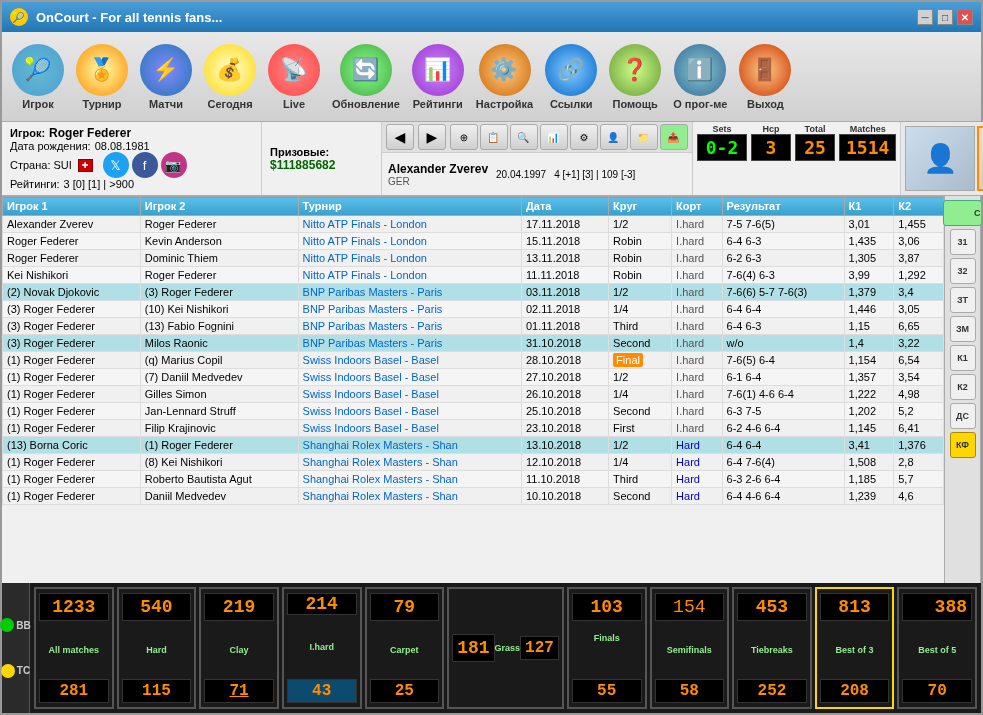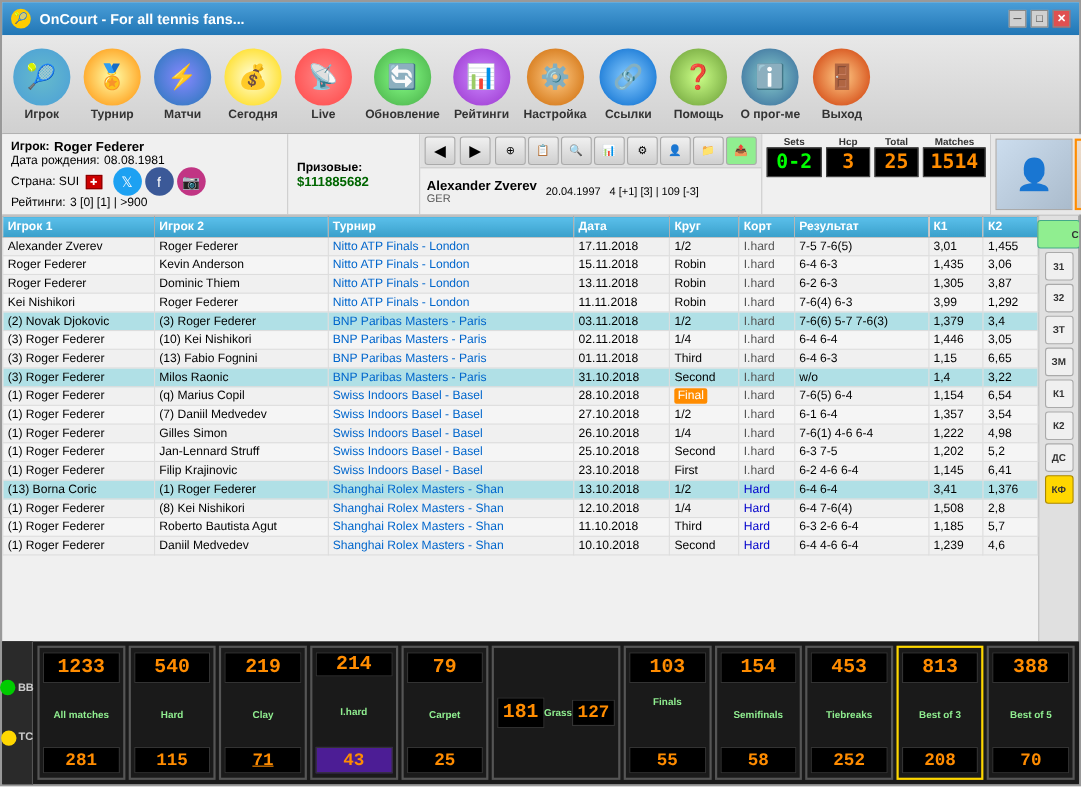--- a/index.html
+++ b/index.html
@@ -432,52 +432,52 @@
     <div style="color:#ff8c00; font-family:'Courier New',monospace; font-size:16px; font-weight:bold; background:#000; padding:2px 4px; width:100%; text-align:center; border:1px solid #333;">115</div>
   </div>
         <div style="background: rgb(26, 26, 26); border: 2px solid rgb(85, 85, 85); display: flex; flex-direction: column; align-items: center; justify-content: space-between; padding: 4px 3px; flex: 1 1 0%; cursor: pointer;">
     <div style="color:#ff8c00; font-family:'Courier New',monospace; font-size:18px; font-weight:bold; background:#000; padding:3px 4px; width:100%; text-align:center; border:1px solid #333;">219</div>
     <div style="color:#90ee90; font-size:9px; text-align:center; font-weight:bold; padding:2px 0;">Clay</div>
     <div style="color:#ff8c00; font-family:'Courier New',monospace; font-size:16px; font-weight:bold; background:#000; padding:2px 4px; width:100%; text-align:center; border:1px solid #333;text-decoration:underline;">71</div>
   </div>
         <div style="background: rgb(26, 26, 26); border: 2px solid rgb(85, 85, 85); display: flex; flex-direction: column; align-items: center; justify-content: space-between; padding: 4px 3px; flex: 1 1 0%; cursor: pointer;">
     <div style="color:#ff8c00; font-family:'Courier New',monospace; font-size:18px; font-weight:bold; background:#000; padding:0 4px; width:100%; text-align:center; border:1px solid #333;">214</div>
     <div style="color:#90ee90; font-size:9px; text-align:center; font-weight:bold; padding:2px 0;">I.hard</div>
-    <div style="color:#ff8c00; font-family:'Courier New',monospace; font-size:16px; font-weight:bold; background:#4c1d95; padding:2px 4px; width:100%; text-align:center; border:1px solid #333;">43</div>
+    <div style="color:#ff8c00; font-family:'Courier New',monospace; font-size:16px; font-weight:bold; background:#0c4a6e; padding:2px 4px; width:100%; text-align:center; border:1px solid #333;">43</div>
   </div>
         <div style="background: rgb(26, 26, 26); border: 2px solid rgb(85, 85, 85); display: flex; flex-direction: column; align-items: center; justify-content: space-between; padding: 4px 3px; flex: 1 1 0%; cursor: pointer;">
     <div style="color:#ff8c00; font-family:'Courier New',monospace; font-size:18px; font-weight:bold; background:#000; padding:3px 4px; width:100%; text-align:center; border:1px solid #333;">79</div>
     <div style="color:#90ee90; font-size:9px; text-align:center; font-weight:bold; padding:2px 0;">Carpet</div>
     <div style="color:#ff8c00; font-family:'Courier New',monospace; font-size:16px; font-weight:bold; background:#000; padding:2px 4px; width:100%; text-align:center; border:1px solid #333;">25</div>
   </div>
         <div style="background: rgb(26, 26, 26); border: 2px solid rgb(85, 85, 85); display: flex; align-items: center; justify-content: space-between; padding: 4px 3px; flex: 1 1 0%; cursor: pointer;">
     <div style="color:#ff8c00; font-family:'Courier New',monospace; font-size:18px; font-weight:bold; background:#000; padding:3px 4px; width:100%; text-align:center; border:1px solid #333;">181</div>
     <div style="color:#90ee90; font-size:9px; text-align:center; font-weight:bold; padding:2px 0;">Grass</div>
     <div style="color:#ff8c00; font-family:'Courier New',monospace; font-size:16px; font-weight:bold; background:#000; padding:2px 4px; width:100%; text-align:center; border:1px solid #333;">127</div>
   </div>
         <div style="background: rgb(26, 26, 26); border: 2px solid rgb(85, 85, 85); display: flex; flex-direction: column; align-items: center; justify-content: space-between; padding: 4px 3px; flex: 1 1 0%; cursor: pointer;">
     <div style="color:#ff8c00; font-family:'Courier New',monospace; font-size:18px; font-weight:bold; background:#000; padding:3px 4px; width:100%; text-align:center; border:1px solid #333;">103</div>
     <div style="color:#90ee90; font-size:9px; text-align:center; font-weight:bold; padding:2px 0;">Finals</div>
     <div style="color:#ff8c00; font-family:'Courier New',monospace; font-size:16px; font-weight:bold; background:#000; padding:2px 4px; width:100%; text-align:center; border:1px solid #333;margin-top:24px;">55</div>
   </div>
         <div style="background: rgb(26, 26, 26); border: 2px solid rgb(85, 85, 85); display: flex; flex-direction: column; align-items: center; justify-content: space-between; padding: 4px 3px; flex: 1 1 0%; cursor: pointer;">
-    <div style="color:#ff8c00; font-family:'Courier New',monospace; font-size:18px; font-weight:bold; background:#000; padding:3px 4px; width:100%; text-align:center; border:1px solid #333;">154</div>
+    <div style="color:#ff8c00; font-family:'Courier New',monospace; font-size:18px; font-weight:normal; background:#000; padding:3px 4px; width:100%; text-align:center; border:1px solid #333;">154</div>
     <div style="color:#90ee90; font-size:9px; text-align:center; font-weight:bold; padding:2px 0;">Semifinals</div>
     <div style="color:#ff8c00; font-family:'Courier New',monospace; font-size:16px; font-weight:bold; background:#000; padding:2px 4px; width:100%; text-align:center; border:1px solid #333;">58</div>
   </div>
         <div style="background: rgb(26, 26, 26); border: 2px solid rgb(85, 85, 85); display: flex; flex-direction: column; align-items: center; justify-content: space-between; padding: 4px 3px; flex: 1 1 0%; cursor: pointer;">
     <div style="color:#ff8c00; font-family:'Courier New',monospace; font-size:18px; font-weight:bold; background:#000; padding:3px 4px; width:100%; text-align:center; border:1px solid #333;">453</div>
     <div style="color:#90ee90; font-size:9px; text-align:center; font-weight:bold; padding:2px 0;">Tiebreaks</div>
     <div style="color:#ff8c00; font-family:'Courier New',monospace; font-size:16px; font-weight:bold; background:#000; padding:2px 4px; width:100%; text-align:center; border:1px solid #333;">252</div>
   </div>
         <div style="background: rgb(26, 26, 26); border: 2px solid rgb(255, 215, 0); display: flex; flex-direction: column; align-items: center; justify-content: space-between; padding: 4px 3px; flex: 1 1 0%; cursor: pointer;">
     <div style="color:#ff8c00; font-family:'Courier New',monospace; font-size:18px; font-weight:bold; background:#000; padding:3px 4px; width:100%; text-align:center; border:1px solid #333;">813</div>
     <div style="color:#90ee90; font-size:9px; text-align:center; font-weight:bold; padding:2px 0;">Best of 3</div>
     <div style="color:#ff8c00; font-family:'Courier New',monospace; font-size:16px; font-weight:bold; background:#000; padding:2px 4px; width:100%; text-align:center; border:1px solid #333;">208</div>
   </div>
         <div style="background: rgb(26, 26, 26); border: 2px solid rgb(85, 85, 85); display: flex; flex-direction: column; align-items: center; justify-content: space-between; padding: 4px 3px; flex: 1 1 0%; cursor: pointer;">
-    <div style="color:#ff8c00; font-family:'Courier New',monospace; font-size:18px; font-weight:bold; background:#000; padding:3px 4px; width:100%; text-align:center; border:1px solid #333;">388</div>
+    <div style="color:#ff8c00; font-family:'Courier New',monospace; font-size:18px; font-weight:bold; background:#000; padding:3px 4px; width:100%; text-align:right; border:1px solid #333;">388</div>
     <div style="color:#90ee90; font-size:9px; text-align:right; font-weight:bold; padding:2px 0;">Best of 5</div>
     <div style="color:#ff8c00; font-family:'Courier New',monospace; font-size:16px; font-weight:bold; background:#000; padding:2px 4px; width:100%; text-align:center; border:1px solid #333;">70</div>
   </div>
       </div>
   </div>
 </div>
 
 </body></html>

